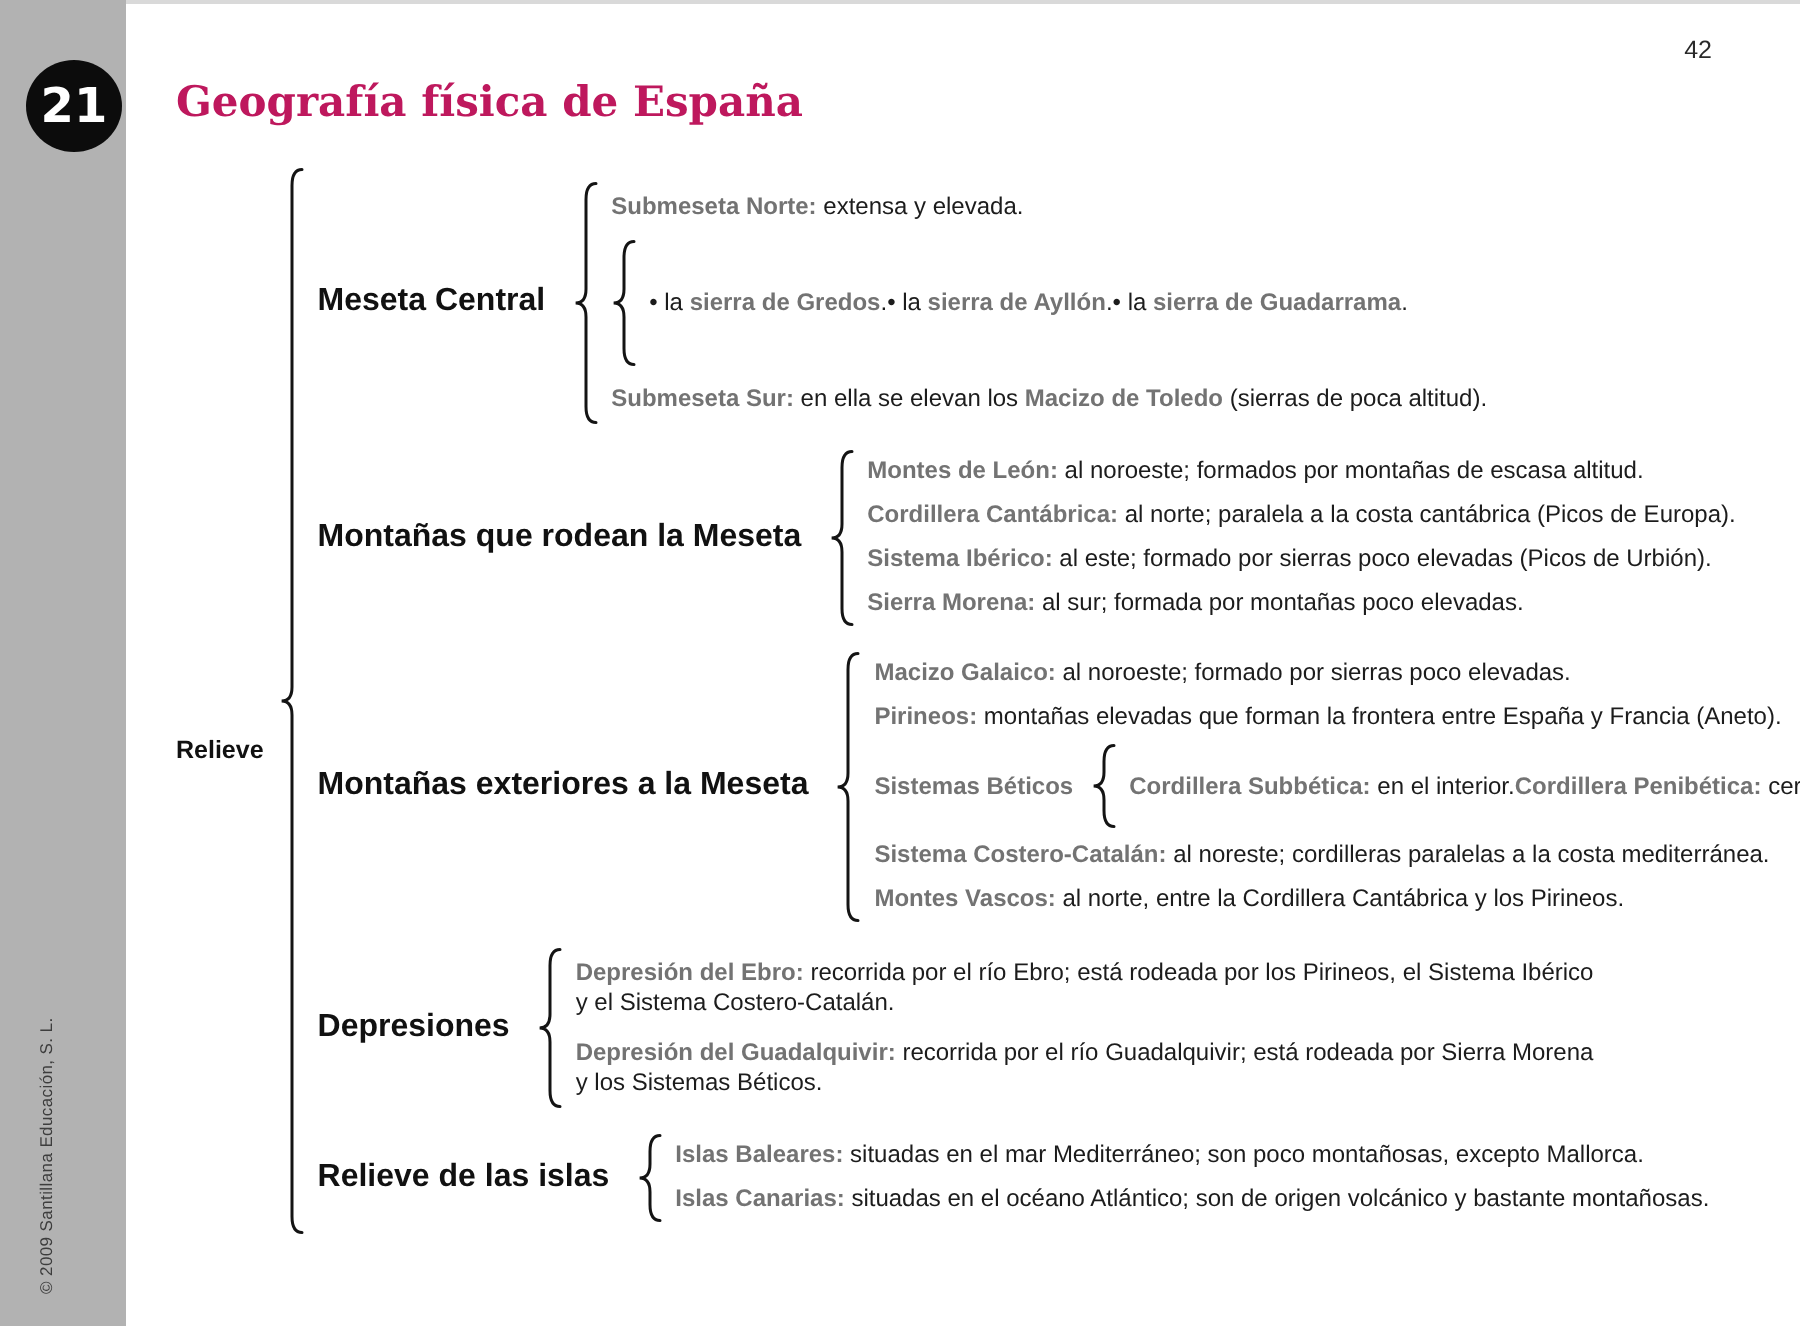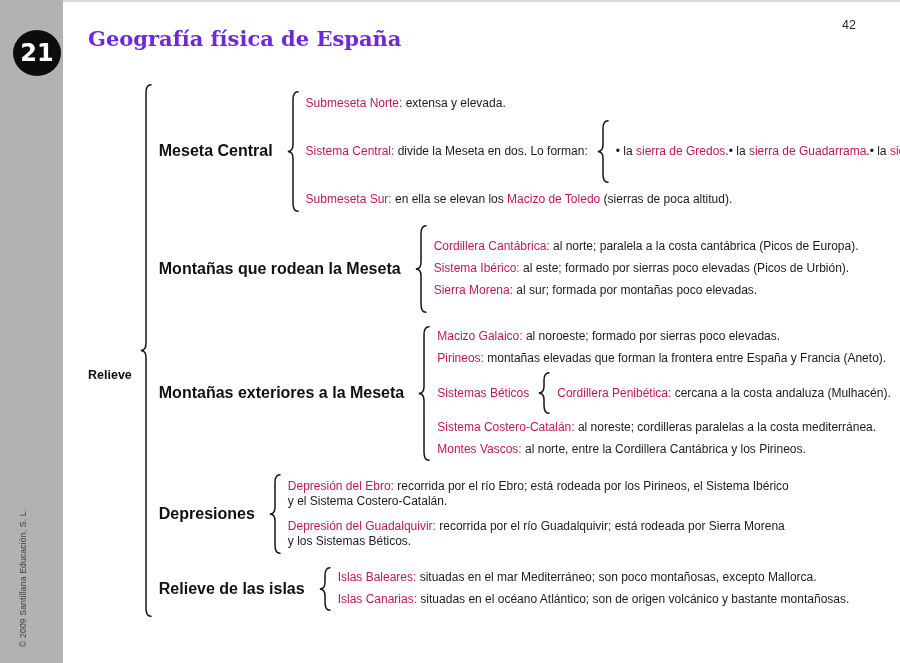--- a/index.html
+++ b/index.html
@@ -8,33 +8,33 @@
        font-family:"Liberation Sans",sans-serif;overflow:hidden;}
   .top-edge{position:absolute;top:0;left:0;width:900px;height:2px;background:#d9d9d9;}
   .sidebar{position:absolute;left:0;top:0;width:63px;height:663px;background:#b2b2b2;}
   .badge{position:absolute;left:13px;top:30px;width:48px;height:46px;border-radius:50%;
          background:#0c0c0c;color:#fff;display:flex;align-items:center;justify-content:center;
          font-weight:bold;font-size:24px;font-family:"DejaVu Sans",sans-serif;}
   .copyright{position:absolute;left:28px;bottom:16px;transform-origin:0 100%;
              transform:rotate(-90deg);font-size:8.5px;color:#3d3d3d;white-space:nowrap;
              letter-spacing:.2px;}
   .page-number{position:absolute;top:18px;right:44px;font-size:12.5px;color:#2a2a2a;}
-  .title{position:absolute;left:88px;top:26px;font-family:"DejaVu Serif",serif;
-         font-weight:bold;font-size:21px;color:#6d28d9;}
+  .title{position:absolute;left:88px;top:38px;font-family:"DejaVu Serif",serif;
+         font-weight:bold;font-size:21px;color:#be185d;}
   .diagram{position:absolute;left:88px;top:84px;display:flex;align-items:center;}
   .root-label{font-weight:bold;font-size:12.5px;margin-right:8px;white-space:nowrap;color:#111;margin-top:48px;}
   .brace{flex:0 0 12px;align-self:stretch;margin-right:7px;}
   .brace svg{display:block;}
   .sections{display:flex;flex-direction:column;}
   .section{display:flex;align-items:center;margin:6.5px 0;}
   .section-label{font-weight:bold;font-size:16px;white-space:nowrap;
                  padding-right:14px;min-width:110px;color:#111;}
   .items{display:flex;flex-direction:column;}
   .line{font-size:12px;line-height:17px;white-space:nowrap;}
-  .b{font-weight:normal;color:#be185d;}
+  .b{font-weight:bold;color:#737373;}
   .item{margin:2.5px 0;}
   .sec-meseta .item{margin:4px 0;}
   .withsub{display:flex;align-items:center;}
   .withsub>.line{margin-right:9px;}
   .sublist{display:flex;flex-direction:row;}
   .sublist .line{margin:2px 0;}
   .para{font-size:12px;line-height:15px;white-space:nowrap;margin:5px 0;}
 </style>
 </head>
 <body>
@@ -58,44 +58,44 @@
     <div class="section sec-meseta">
       <div class="section-label">Meseta Central</div>
       <div class="brace">
           <svg width="12" height="121" viewBox="0 0 12 121">
             <path d="M 11 0.8 Q 6 0.8 6 8.8 L 6 53.5 Q 6 60.5 0.8 60.5 Q 6 60.5 6 67.5 L 6 112.2 Q 6 120.2 11 120.2" fill="none" stroke="#141414" stroke-width="1.5" stroke-linecap="round"></path>
           </svg>
         </div>
       <div class="items">
         <div class="line item"><span class="b">Submeseta Norte:</span><span> extensa y elevada.</span></div>
         <div class="withsub item">
-          <div class="line"><span class="b">Sistema Central:</span><span> divide la Meseta en dos. Lo forman:</span></div>
           <div class="brace">
               <svg width="12" height="63" viewBox="0 0 12 63">
                 <path d="M 11 0.8 Q 6 0.8 6 8.8 L 6 24.5 Q 6 31.5 0.8 31.5 Q 6 31.5 6 38.5 L 6 54.2 Q 6 62.2 11 62.2" fill="none" stroke="#141414" stroke-width="1.5" stroke-linecap="round"></path>
               </svg>
             </div>
           <div class="sublist">
             <div class="line"><span>• la </span><span class="b">sierra de Gredos</span><span>.</span></div>
+            <div class="line"><span>• la </span><span class="b">sierra de Ayllón</span><span>.</span></div>
             <div class="line"><span>• la </span><span class="b">sierra de Guadarrama</span><span>.</span></div>
-            <div class="line"><span>• la </span><span class="b">sierra de Ayllón</span><span>.</span></div>
           </div>
         </div>
         <div class="line item"><span class="b">Submeseta Sur:</span><span> en ella se elevan los </span><span class="b">Macizo de Toledo</span><span> (sierras de poca altitud).</span></div>
       </div>
     </div>
 
     <div class="section sec-rodean">
       <div class="section-label">Montañas que rodean la Meseta</div>
       <div class="brace">
           <svg width="12" height="88" viewBox="0 0 12 88">
             <path d="M 11 0.8 Q 6 0.8 6 8.8 L 6 37 Q 6 44 0.8 44 Q 6 44 6 51 L 6 79.2 Q 6 87.2 11 87.2" fill="none" stroke="#141414" stroke-width="1.5" stroke-linecap="round"></path>
           </svg>
         </div>
       <div class="items">
+        <div class="line item"><span class="b">Montes de León:</span><span> al noroeste; formados por montañas de escasa altitud.</span></div>
         <div class="line item"><span class="b">Cordillera Cantábrica:</span><span> al norte; paralela a la costa cantábrica (Picos de Europa).</span></div>
         <div class="line item"><span class="b">Sistema Ibérico:</span><span> al este; formado por sierras poco elevadas (Picos de Urbión).</span></div>
         <div class="line item"><span class="b">Sierra Morena:</span><span> al sur; formada por montañas poco elevadas.</span></div>
       </div>
     </div>
 
     <div class="section sec-exteriores">
       <div class="section-label">Montañas exteriores a la Meseta</div>
       <div class="brace">
           <svg width="12" height="135" viewBox="0 0 12 135">
@@ -106,20 +106,21 @@
         <div class="line item"><span class="b">Macizo Galaico:</span><span> al noroeste; formado por sierras poco elevadas.</span></div>
         <div class="line item"><span class="b">Pirineos:</span><span> montañas elevadas que forman la frontera entre España y Francia (Aneto).</span></div>
         <div class="withsub item">
           <div class="line"><span class="b">Sistemas Béticos</span></div>
           <div class="brace">
               <svg width="12" height="42" viewBox="0 0 12 42">
                 <path d="M 11 0.8 Q 6 0.8 6 8.8 L 6 14 Q 6 21 0.8 21 Q 6 21 6 28 L 6 33.2 Q 6 41.2 11 41.2" fill="none" stroke="#141414" stroke-width="1.5" stroke-linecap="round"></path>
               </svg>
             </div>
           <div class="sublist">
+            <div class="line"><span class="b">Cordillera Subbética:</span><span> en el interior.</span></div>
             <div class="line"><span class="b">Cordillera Penibética:</span><span> cercana a la costa andaluza (Mulhacén).</span></div>
           </div>
         </div>
         <div class="line item"><span class="b">Sistema Costero-Catalán:</span><span> al noreste; cordilleras paralelas a la costa mediterránea.</span></div>
         <div class="line item"><span class="b">Montes Vascos:</span><span> al norte, entre la Cordillera Cantábrica y los Pirineos.</span></div>
       </div>
     </div>
 
     <div class="section sec-depresiones">
       <div class="section-label">Depresiones</div>

